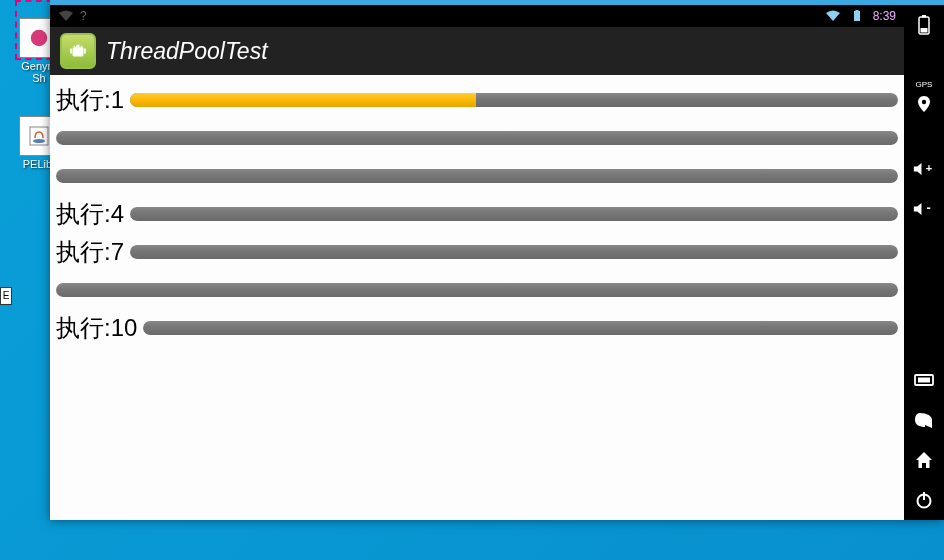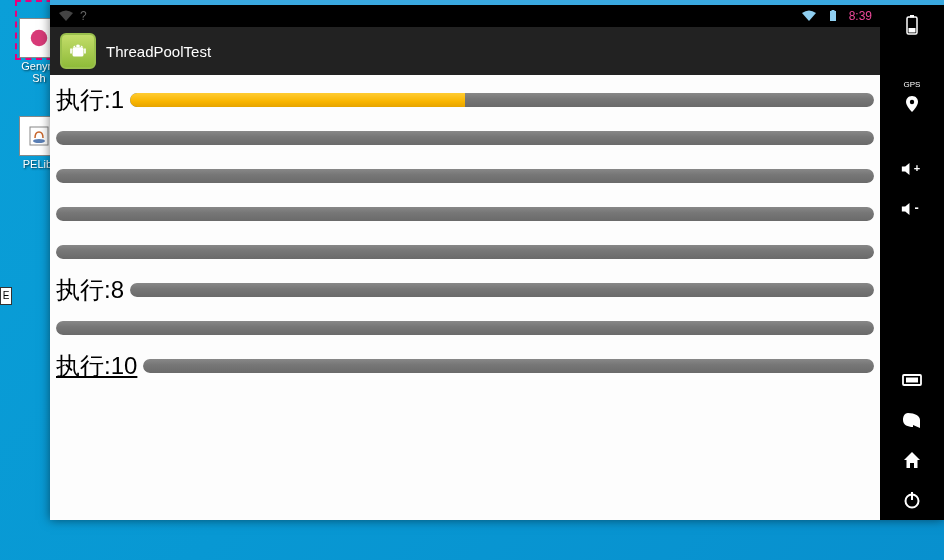--- a/index.html
+++ b/index.html
@@ -68,39 +68,39 @@
   .status-bar {
     height: 22px;
     background: #000;
     display: flex;
     align-items: center;
     padding: 0 8px;
     color: #fff;
     font-size: 12px;
   }
   .status-left { display: flex; align-items: center; gap: 6px; }
-  .status-right { margin-left: auto; display: flex; align-items: center; gap: 12px; color: #ec4899; }
+  .status-right { margin-left: auto; display: flex; align-items: center; gap: 12px; color: #f0abfc; }
   
   .app-bar {
     height: 48px;
     background: #222;
     display: flex;
     align-items: center;
     padding: 0 10px;
     color: #fff;
   }
   .app-icon {
     width: 36px; height: 36px;
     border-radius: 6px;
     background: linear-gradient(#c3dd6a, #8fbb3a);
     border: 2px solid #9ac04d;
     margin-right: 10px;
     display: flex; align-items: center; justify-content: center;
   }
-  .app-title { font-size: 15px; font-weight: normal; }
+  .app-title { font-size: 23px; font-weight: normal; font-style: italic; }
   
   .app-content {
     flex: 1;
     background: #fdfdfd;
     overflow: hidden;
     padding: 6px 6px;
   }
   
   .row {
     display: flex;
@@ -108,21 +108,21 @@
     height: 38px;
     margin-bottom: 0px;
   }
   .row-label {
     font-size: 24px;
     color: #000;
     min-width: 72px;
     white-space: nowrap;
     padding-right: 6px;
   }
-  .row-label.wide { min-width: 86px; text-decoration: underline; }
+  .row-label.wide { min-width: 86px; }
   
   .progress {
     flex: 1;
     height: 14px;
     background: #ddd;
     border-radius: 7px;
     position: relative;
     overflow: hidden;
     box-shadow: inset 0 1px 2px rgba(0,0,0,0.15);
   }
@@ -138,21 +138,21 @@
     background-image: linear-gradient(to bottom, #ffcc33 0%, #f9b500 60%, #e6a400 100%);
     border-radius: 7px 0 0 7px;
   }
   .progress .gap {
     position: absolute;
     background: #fdfdfd;
     top: -6px; bottom: -6px;
   }
   
   .side-toolbar {
-    width: 64px;
+    width: 40px;
     background: #000;
     display: flex;
     flex-direction: column;
     align-items: center;
     padding: 6px 0;
     gap: 12px;
     color: #fff;
   }
   .side-toolbar .tb-btn {
     width: 28px; height: 28px;
@@ -244,31 +244,27 @@
             <div class="progress">
               <div class="track"></div>
             </div>
           </div>
           <div class="row">
             <div class="progress">
               <div class="track"></div>
             </div>
           </div>
           <div class="row">
-            <div class="progress">
-              <div class="track"></div>
-            </div>
-          </div>
-          <div class="row">
-            <div class="progress">
-              <div class="track"></div>
-            </div>
-          </div>
-          <div class="row">
-            <div class="row-label">执行:8</div>
+            <div class="row-label">执行:4</div>
+            <div class="progress">
+              <div class="track"></div>
+            </div>
+          </div>
+          <div class="row">
+            <div class="row-label">执行:7</div>
             <div class="progress">
               <div class="track"></div>
             </div>
           </div>
           <div class="row">
             <div class="progress">
               <div class="track"></div>
             </div>
           </div>
           <div class="row">

